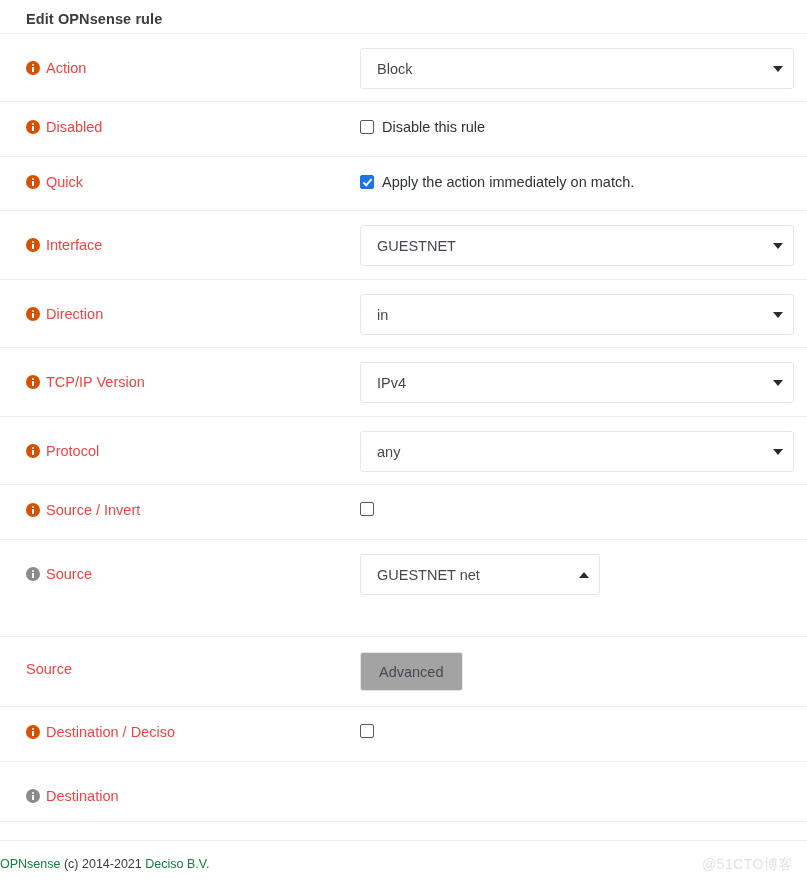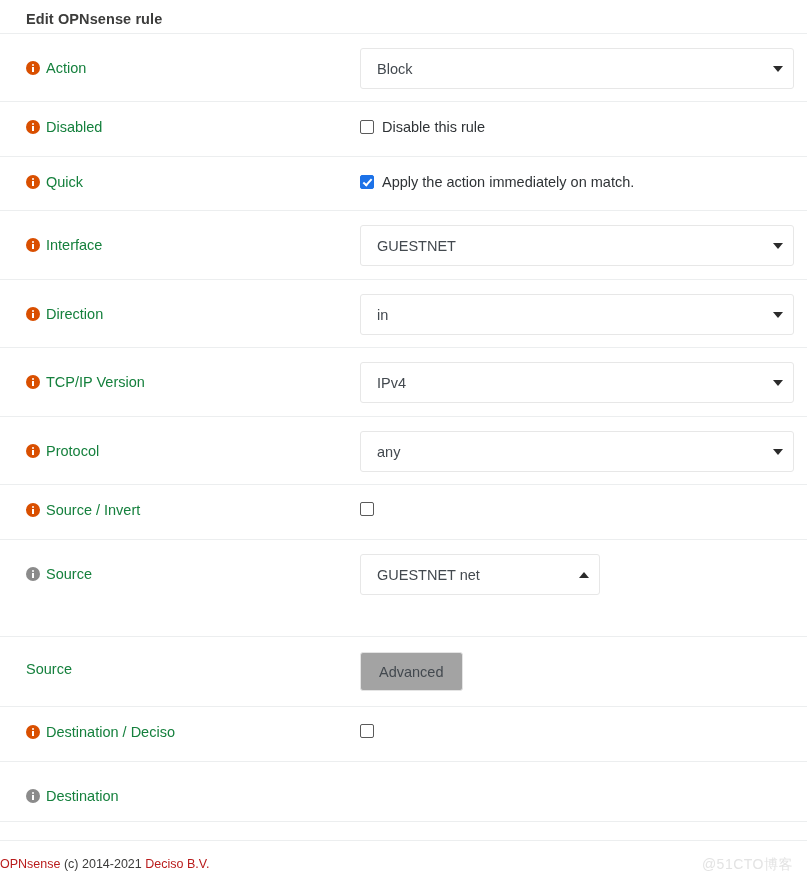--- a/index.html
+++ b/index.html
@@ -56,21 +56,21 @@
   .cell-field {
     flex: 1 1 auto;
     box-sizing: border-box;
     padding-right: 24px;
     display: flex;
     align-items: flex-start;
   }
 
   .label-text {
     font-size: 14.5px;
-    color: #15803d;
+    color: #ef4444;
     white-space: nowrap;
     line-height: 1;
   }
 
   
   .info-icon {
     display: inline-block;
     width: 14px;
     height: 14px;
     border-radius: 50%;
@@ -208,21 +208,21 @@
     align-items: center;
     padding-left: 0px;
     box-sizing: border-box;
   }
   .footer-text {
     font-size: 12.5px;
     color: #3c3c3b;
     white-space: nowrap;
   }
   .footer-link {
-    color: #b91c1c;
+    color: #15803d;
     text-decoration: none;
   }
   .watermark {
     position: absolute;
     right: 14px;
     bottom: 12px;
     font-size: 14px;
     color: #e3e3e3;
     white-space: nowrap;
     letter-spacing: 0.5px;

